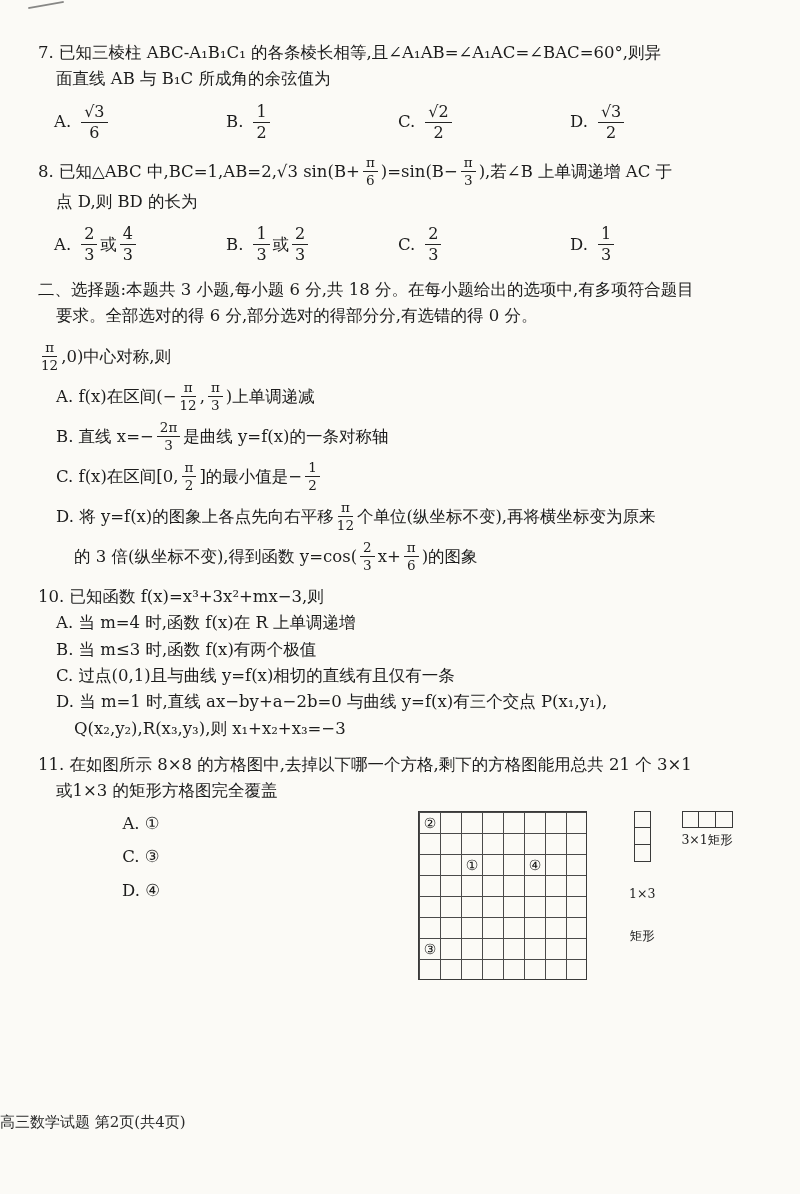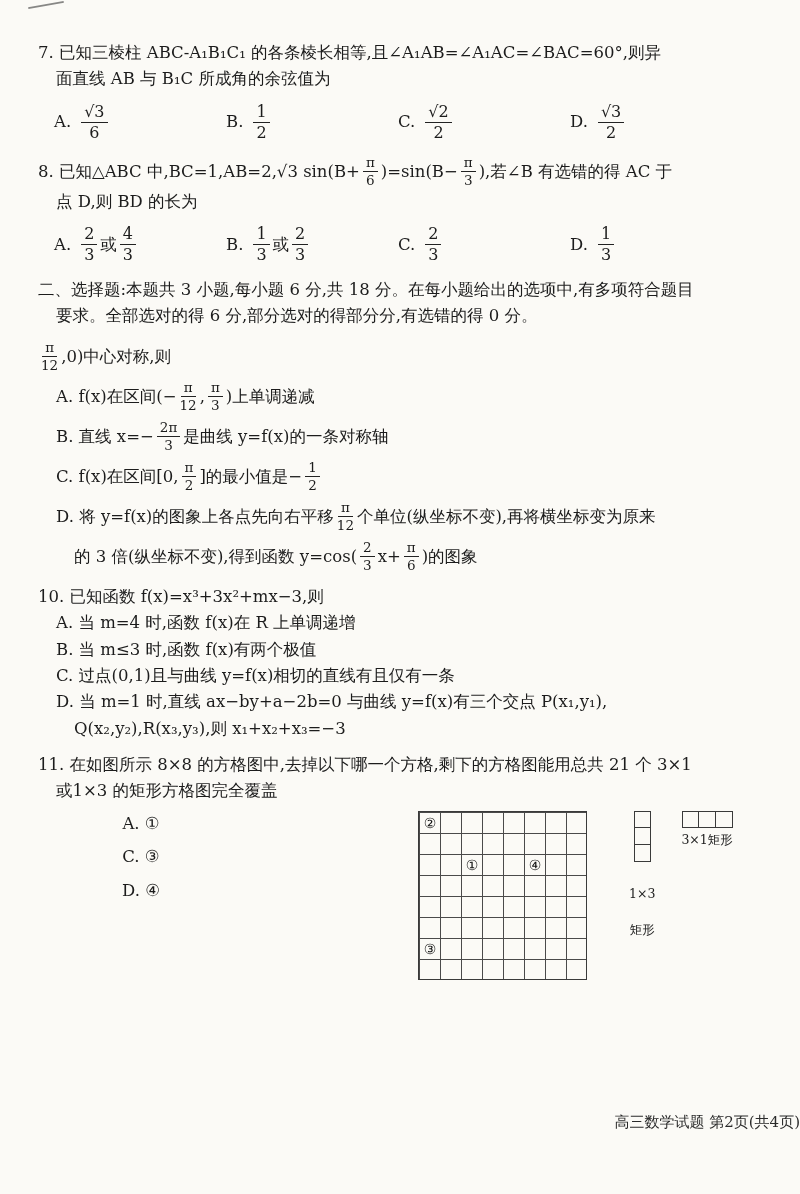--- a/index.html
+++ b/index.html
@@ -48,23 +48,23 @@
     font-size:14px; line-height:1; color:#111; }
   .piece-col { display:flex; flex-direction:column; align-items:center; }
   .piece-1x3-col { margin-left:42px;gap:20px; }
   .piece-3x1-col { margin-left:26px; }
   .vcells { display:flex; flex-direction:column; }
   .hcells { display:flex; }
   .cell { width:17px; height:17px; border:1.2px solid #3a3a3a; }
   .vcells .cell + .cell { border-top:none; }
   .hcells .cell + .cell { border-left:none; }
   .plabel { font-size:12.5px; line-height:1.25; margin-top:4px; text-align:center; }
-  .plabel.tight { margin-top:1px; }
+  .plabel.tight { margin-top:7px; }
   .footer { position:absolute; left:0; right:0; bottom:62px;
-    text-align:right; font-size:15px; color:#2a2a2a; }
+    text-align:left; font-size:15px; color:#2a2a2a; }
 </style>
 </head>
 <body>
 
 <div class="scan-mark"></div>
 
 <div class="page">
 
   <div class="q">
     <div class="line">7. 已知三棱柱 ABC-A₁B₁C₁ 的各条棱长相等,且∠A₁AB=∠A₁AC=∠BAC=60°,则异</div>
@@ -102,21 +102,21 @@
   </div>
 
   <div class="q">
     <div class="mline">
       <span>8. 已知△ABC 中,BC=1,AB=2,√3 sin(B+</span><span class="frac inline">
           <span class="fn">π</span>
           <span class="fd">6</span>
         </span><span>)=sin(B−</span><span class="frac inline">
           <span class="fn">π</span>
           <span class="fd">3</span>
-        </span><span>),若∠B 有选错的得 AC 于</span>
+        </span><span>),若∠B 上单调递增 AC 于</span>
     </div>
     <div class="line indent">点 D,则 BD 的长为</div>
     <div class="opts">
       <span class="opt">
         <span class="olabel">A.</span>
         <span class="frac big">
             <span class="fn">2</span>
             <span class="fd">3</span>
           </span>
         <span>或</span>

